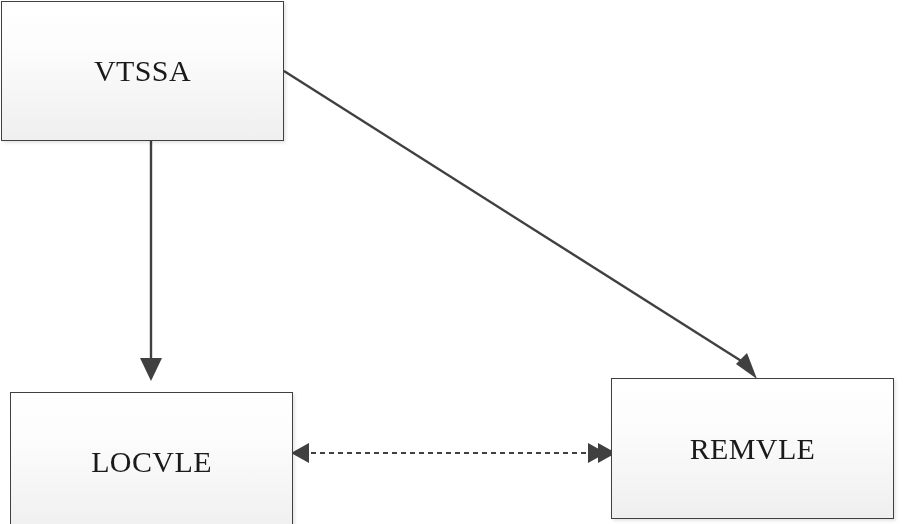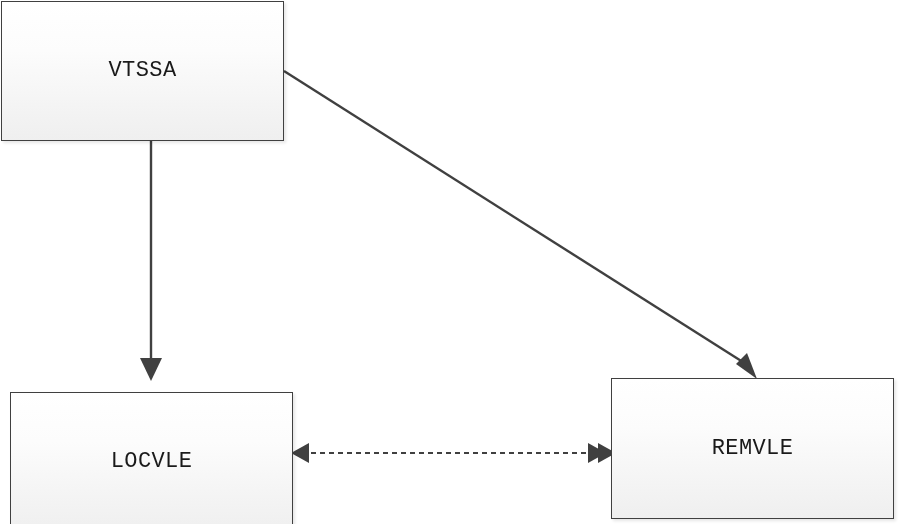--- a/index.html
+++ b/index.html
@@ -22,22 +22,22 @@
     box-sizing: border-box;
     border: 1px solid #404040;
     background: linear-gradient(to bottom, #ffffff 0%, #fcfcfc 35%, #f4f4f4 75%, #efefef 100%);
     box-shadow: 2px 2px 3px rgba(0,0,0,0.10);
     display: flex;
     align-items: center;
     justify-content: center;
     z-index: 2;
   }
   .node-label {
-    font-family: Liberation Mono, monospace;
-    font-size: 22px;
+    font-family: Liberation Serif, serif;
+    font-size: 30px;
     font-weight: 400;
     color: #1a1a1a;
     letter-spacing: 0.4px;
     line-height: 1;
     white-space: nowrap;
     user-select: none;
   }
   #node-vtssa {
     left: 1px;
     top: 1px;

